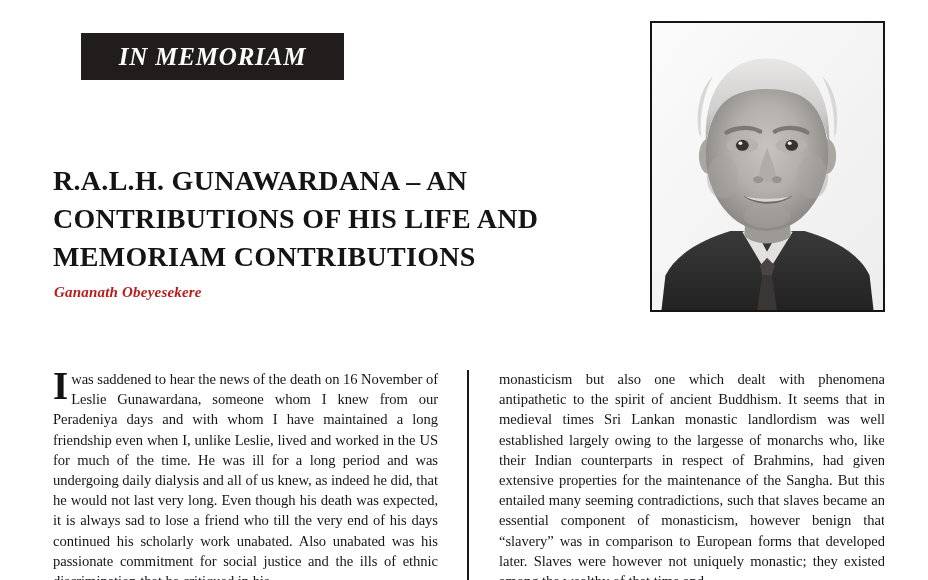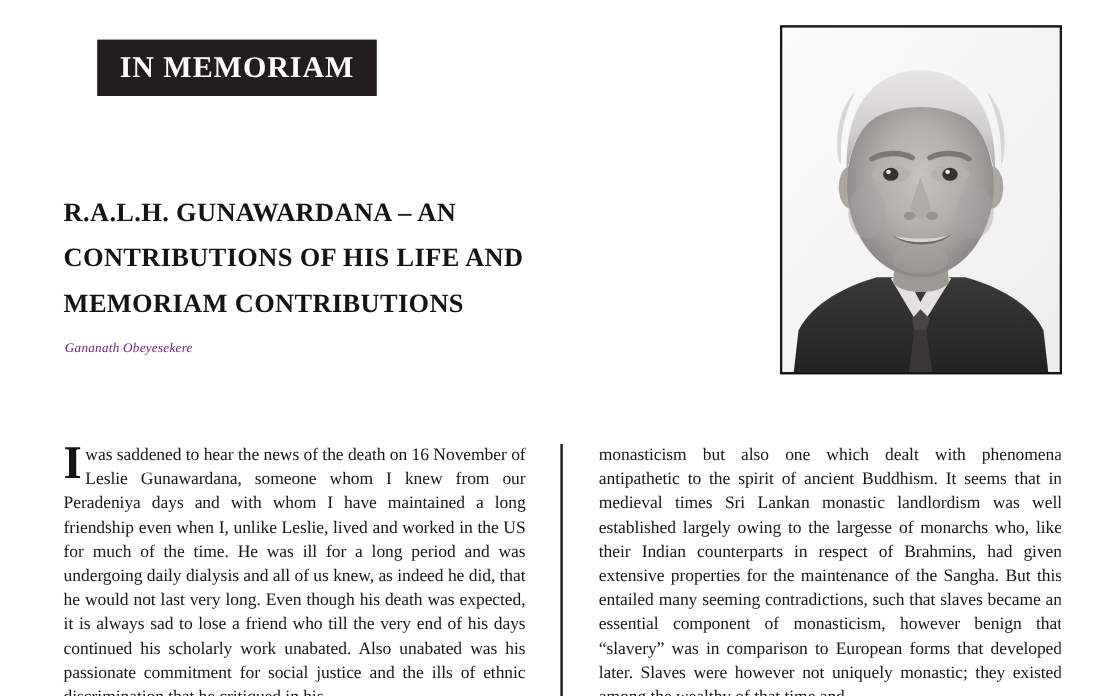--- a/index.html
+++ b/index.html
@@ -20,26 +20,27 @@
     position: absolute;
     inset: 0;
     background: #ffffff;
   }
 
   
   .banner {
     position: absolute;
     left: 81px;
     top: 33px;
-    width: 233px;
+    width: 263px;
     height: 47px;
     background: #211d1d;
     display: flex;
     align-items: center;
     justify-content: center;
+    font-style: italic;
   }
   .banner-label {
     color: #fdfdfb;
     font-family: "Liberation Serif", "DejaVu Serif", serif;
     font-weight: bold;
     font-size: 25px;
     letter-spacing: 0.8px;
     line-height: 1;
     white-space: nowrap;
   }
@@ -63,37 +64,37 @@
   }
 
   
   .article-title {
     position: absolute;
     left: 53px;
     top: 143px;
     width: 520px;
     font-family: "Liberation Serif", "DejaVu Serif", serif;
     font-weight: bold;
-    font-size: 22px;
+    font-size: 28px;
     line-height: 38px;
     letter-spacing: 0.3px;
     color: #141414;
   }
   .article-title .tline { display: block; white-space: nowrap; }
 
   
   .byline {
     position: absolute;
     left: 54px;
     top: 284px;
     font-family: "Liberation Serif", "DejaVu Serif", serif;
-    font-weight: normal;
+    font-weight: bold;
     font-style: italic;
-    font-size: 11px;
-    color: #701a75;
+    font-size: 15px;
+    color: #b91c1c;
     letter-spacing: 0.2px;
   }
 
   
   .columns {
     position: absolute;
     left: 53px;
     top: 369px;
     width: 831px;
     height: 211px;

